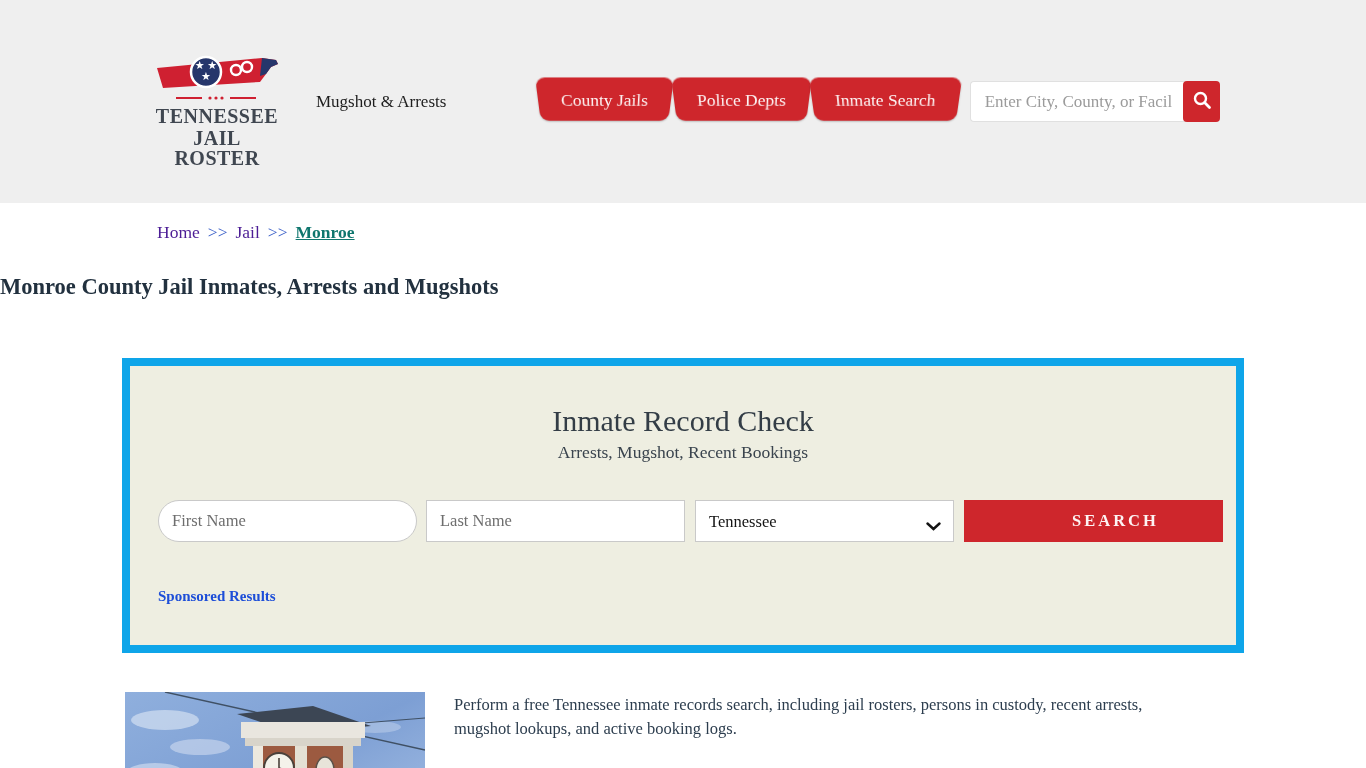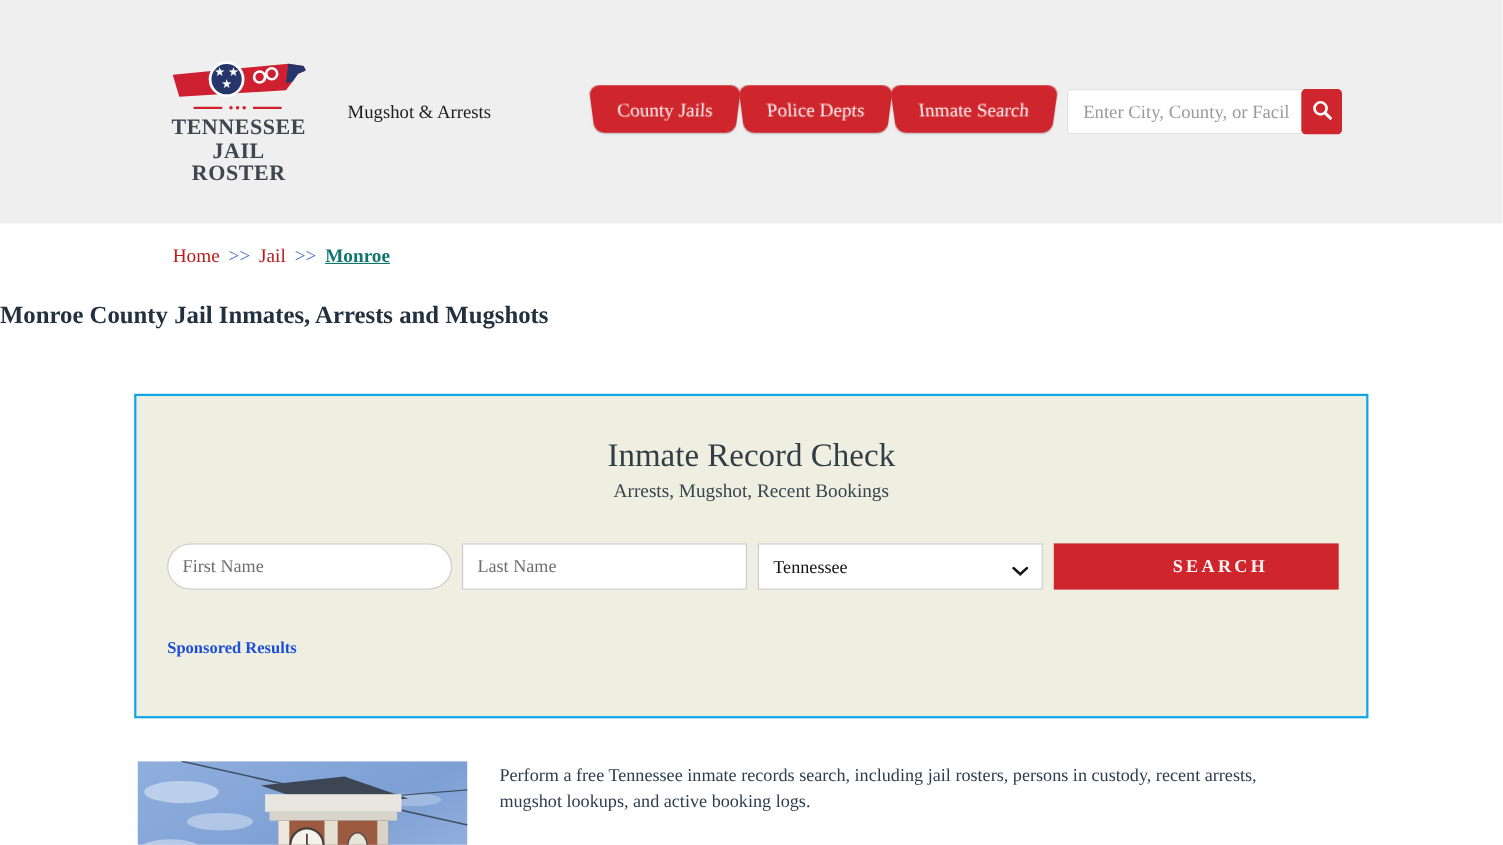--- a/index.html
+++ b/index.html
@@ -27,30 +27,30 @@
   .hsearch { position:absolute; left:970px; top:81px; display:flex; }
   .hsearch input { width:216px; height:41px; border:1px solid #e0e0e0; border-right:none;
                    border-radius:4px 0 0 4px; background:#ffffff; padding:0 12px;
                    font-family:"Liberation Serif", serif; font-size:17px; color:#333;text-align:center; }
   .hsearch input::placeholder { color:#9b9b9b; }
   .hsearch-btn { width:37px; height:41px; border:none; background:#ce262c; cursor:pointer;
                  border-radius:4px; margin-left:-3px; display:flex; align-items:center; justify-content:center; }
 
   
   .breadcrumb { position:absolute; left:157px; top:222px; font-size:17.5px; }
-  .breadcrumb a { color:#b91c1c; text-decoration:none; cursor:pointer;text-align:center; }
+  .breadcrumb a { color:#4c1d95; text-decoration:none; cursor:pointer;text-align:center; }
   .crumb-sep { color:#3e62c9; margin:0 8px; }
   .crumb-current { color:#0f766e; font-weight:700;text-decoration:underline; }
 
   .page-title { position:absolute; left:0; top:274px; width:1366px; 
                 font-size:22.5px; font-weight:700; color:#22313f; }
 
   
   .panel { position:absolute; left:122px; top:358px; width:1122px; height:295px;
-           background:#eeeee1; border:2px solid #0ea5e9; }
+           background:#eeeee1; border:8px solid #0ea5e9; }
   .panel-heading { margin-top:38px; text-align:center; font-size:30px; font-weight:400; color:#333d46; }
   .panel-sub { margin-top:4px; text-align:center; font-size:17.5px; color:#3a444e; }
 
   .form-row { position:absolute; left:0; top:134px; width:100%; height:42px; }
   .f-input { position:absolute; height:42px; width:259px; background:#fff; border:1px solid #c9c9c9;
              padding:0 13px; font-family:"Liberation Serif", serif; font-size:16.5px; color:#333; }
   .f-input::placeholder { color:#6e6e6e; }
   .fi-first { left:28px;border-radius:21px; }
   .fi-last  { left:296px; }
   .select-wrap { position:absolute; left:565px; width:259px; height:42px; }

